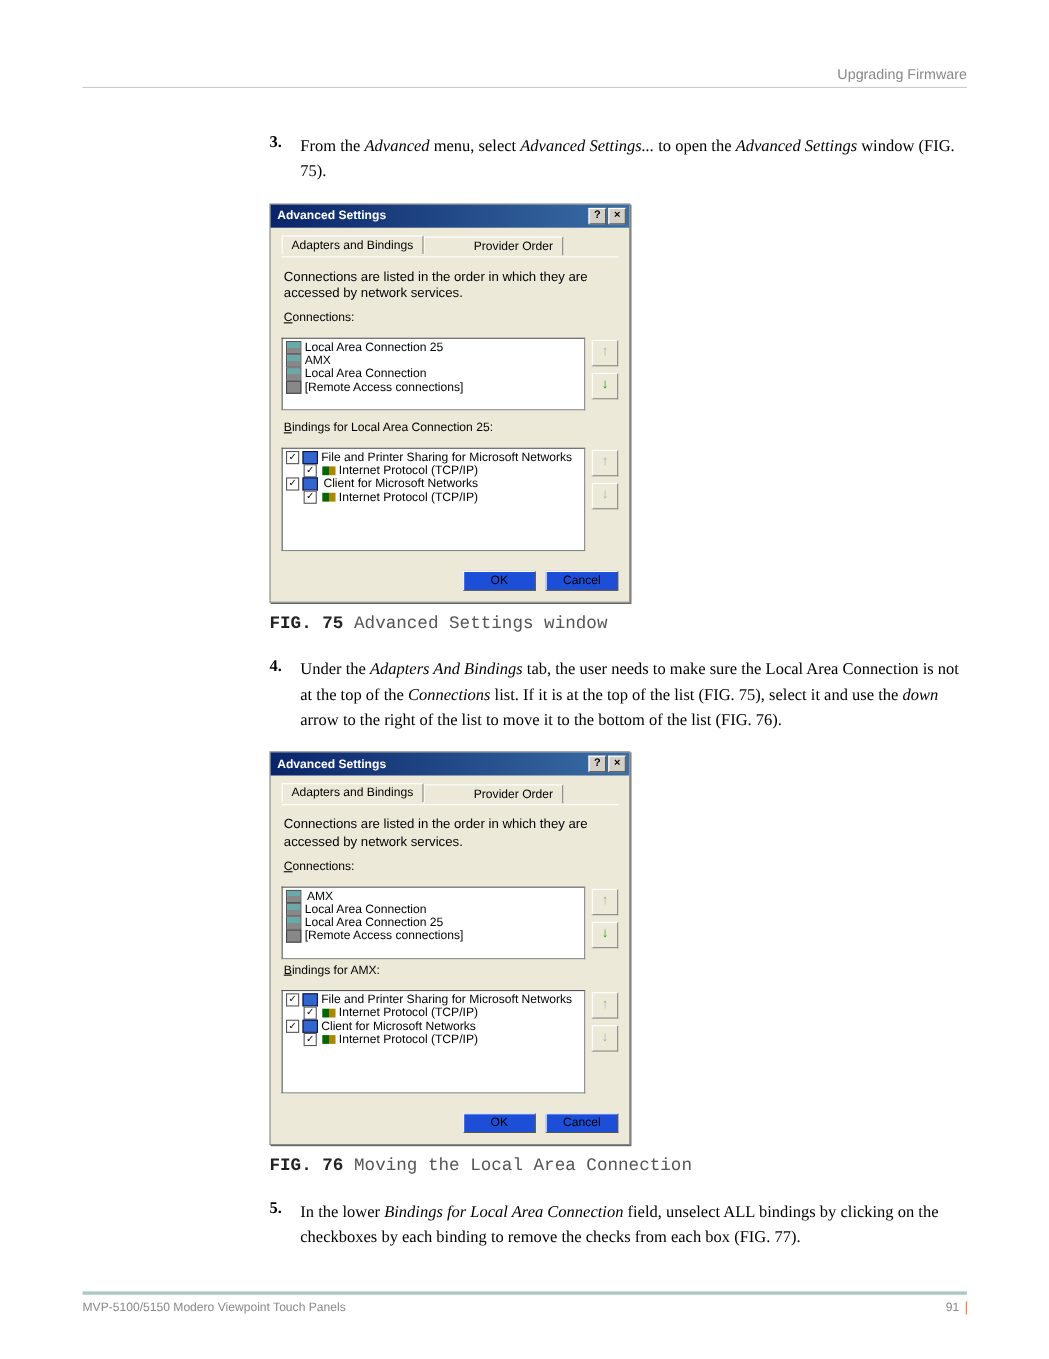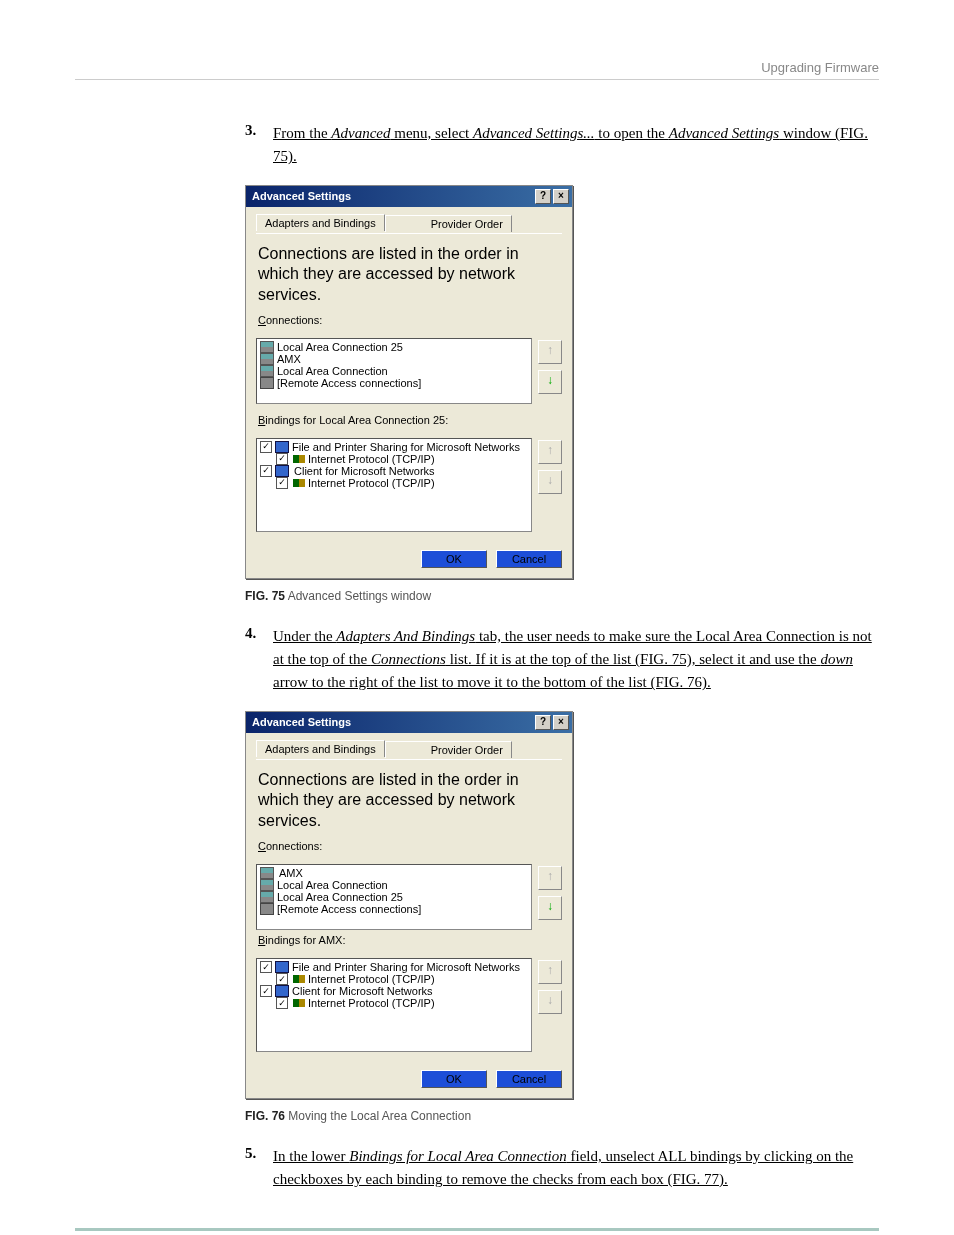--- a/index.html
+++ b/index.html
@@ -38,26 +38,25 @@
     margin-bottom: 16px;
   }
   .step-num {
     font-weight: bold;
     width: 28px;
     flex-shrink: 0;
   }
   .step-text {
     flex: 1;
     line-height: 1.55;
-    text-decoration: underline;
   }
   .step-text em, .step-text i { font-style: italic; }
   .figcap {
-    font-family: Liberation Sans, sans-serif;
-    font-size: 12px;
+    font-family: Liberation Mono, monospace;
+    font-size: 16px;
     color: #555;
     margin: 10px 0 22px 0;
   }
   .figcap b { color: #222; font-weight: bold; }
 
   
   .dialog {
     width: 326px;
     background: #ece9d8;
     border: 1px solid #888;
@@ -116,21 +115,21 @@
     border-color: #fff #888 #888 #fff;
     top: 2px;
     padding-left: 45px;
   }
   .tabpanel-line {
     border-top: 1px solid #fff;
     margin-top: -1px;
   }
   .desc {
     margin: 10px 2px 8px 2px;
-    font-size: 16px;
+    font-size: 12px;
     line-height: 1.3;
   }
   .label { margin: 4px 2px 2px 2px; }
   .listbox {
     background: #fff;
     border: 1px solid #888;
     border-top-color: #555;
     border-left-color: #555;
     height: 60px;
     padding: 2px 3px;

